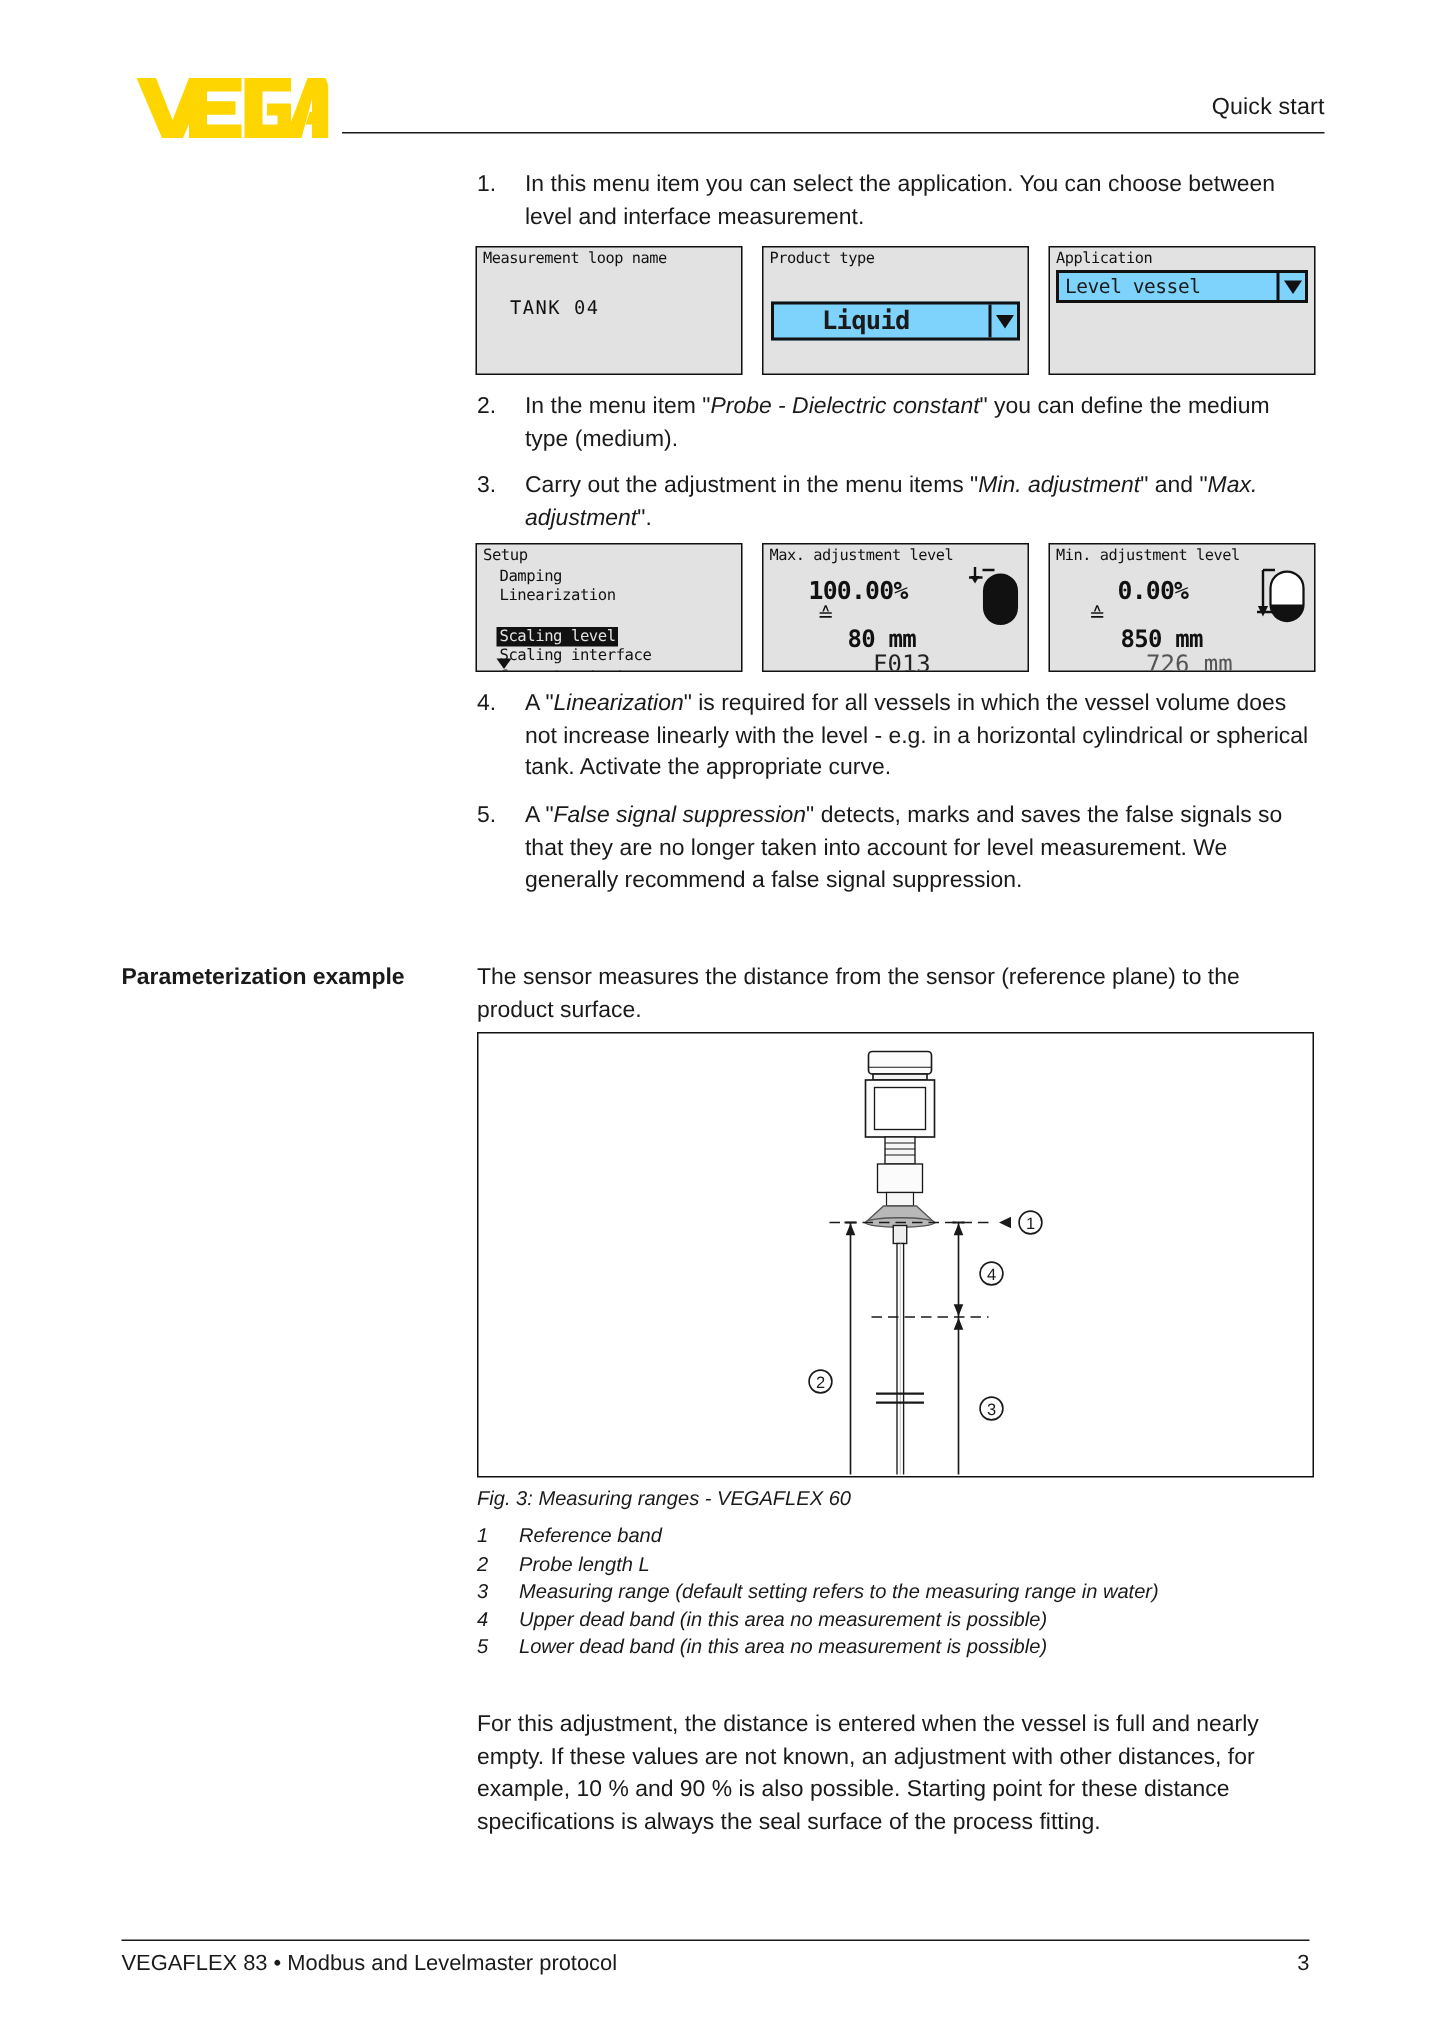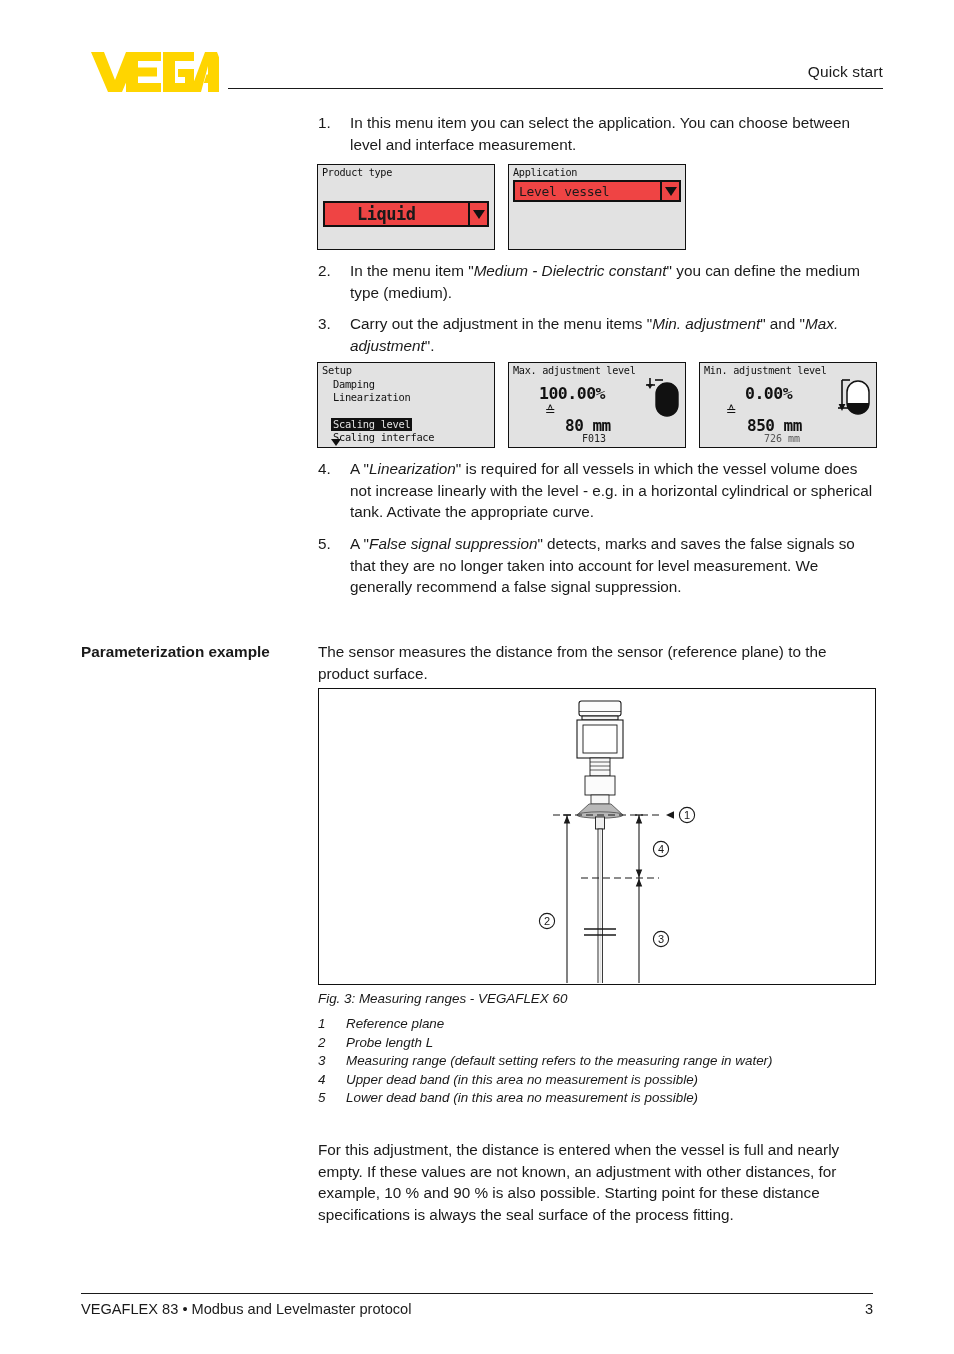--- a/index.html
+++ b/index.html
@@ -111,21 +111,21 @@
     position: absolute;
     left: 22px; top: 32px;
     font-size: 12.5px;
     letter-spacing: 1px;
     color: #111;
   }
   
   .lcd-combo {
     position: absolute;
     border: 2px solid #111;
-    background: #ef4444;
+    background: #7dd3fc;
     display: flex;
     align-items: center;
   }
   .lcd-combo .combo-text {
     flex: 1 1 auto;
     padding-left: 4px;
     white-space: nowrap;
     overflow: hidden;
   }
   .lcd-combo .combo-arrow {
@@ -209,21 +209,21 @@
     position: absolute;
     font-family: "DejaVu Sans Mono", monospace;
     font-weight: bold;
     font-size: 16px;
     letter-spacing: -0.5px;
     color: #111;
   }
   .adj-sub {
     position: absolute;
     font-family: "DejaVu Sans Mono", monospace;
-    font-size: 10px;
+    font-size: 16px;
     letter-spacing: 0px;
     color: #555;
   }
   .adj-sub-dark {
     color: #222;
   }
   .vessel-icon { position: absolute; }
 
   
   #param-label {
@@ -326,20 +326,24 @@
   <div class="li-row">
     <div class="li-num">1.</div>
     <div class="li-text">
       <span>In this menu item you can select the application. You can choose between level and interface measurement.</span>
     </div>
   </div>
 </div>
 
 <div id="lcd-row-1" class="lcd-row">
 
+  <div class="lcd">
+    <div class="lcd-title">Measurement loop name</div>
+    <div class="lcd-value-plain">TANK 04</div>
+  </div>
 
   <div class="lcd">
     <div class="lcd-title">Product type</div>
     <div class="lcd-combo" id="combo-liquid">
       <div class="combo-text">Liquid</div>
       <div class="combo-arrow">
           <div class="tri-down"></div>
         </div>
     </div>
   </div>
@@ -352,21 +356,21 @@
           <div class="tri-down"></div>
         </div>
     </div>
   </div>
 
 </div>
 
 <div id="numlist-2" class="body-text">
   <div class="li-row">
     <div class="li-num">2.</div>
-    <div class="li-text"><span>In the menu item "</span><span class="it">Medium - Dielectric constant</span><span>" you can define the medium type (medium).</span></div>
+    <div class="li-text"><span>In the menu item "</span><span class="it">Probe - Dielectric constant</span><span>" you can define the medium type (medium).</span></div>
   </div>
   <div class="li-row">
     <div class="li-num">3.</div>
     <div class="li-text"><span>Carry out the adjustment in the menu items "</span><span class="it">Min. adjustment</span><span>" and "</span><span class="it">Max. adjustment</span><span>".</span></div>
   </div>
 </div>
 
 <div id="lcd-row-2" class="lcd-row">
 
   <div class="lcd">
@@ -520,21 +524,21 @@
       <circle cx="338" cy="322" r="7.6" fill="#fff" stroke="#1a1a1a" stroke-width="1.1"></circle>
       <text x="338" y="326.2">5</text>
     </g>
   </svg>
 </div>
 
 <div id="fig-caption">Fig. 3: Measuring ranges - VEGAFLEX 60</div>
 <div id="fig-legend">
   <div class="legend-row">
     <div class="legend-num">1</div>
-    <div>Reference plane</div>
+    <div>Reference band</div>
   </div>
   <div class="legend-row">
     <div class="legend-num">2</div>
     <div>Probe length L</div>
   </div>
   <div class="legend-row">
     <div class="legend-num">3</div>
     <div>Measuring range (default setting refers to the measuring range in water)</div>
   </div>
   <div class="legend-row">

